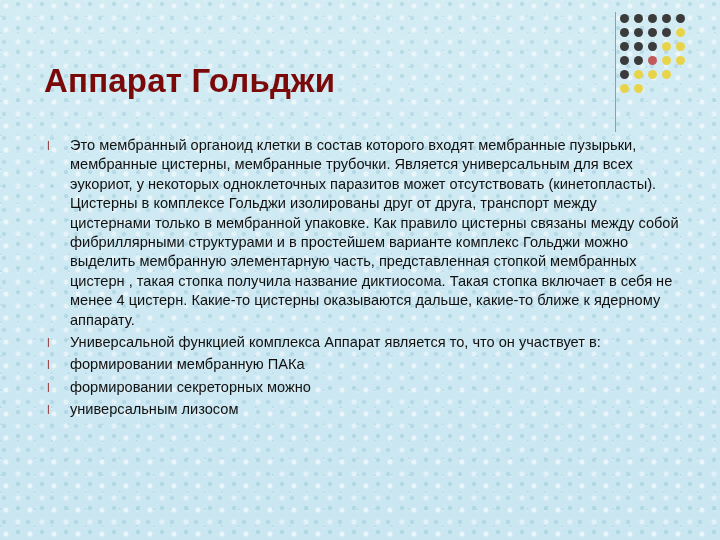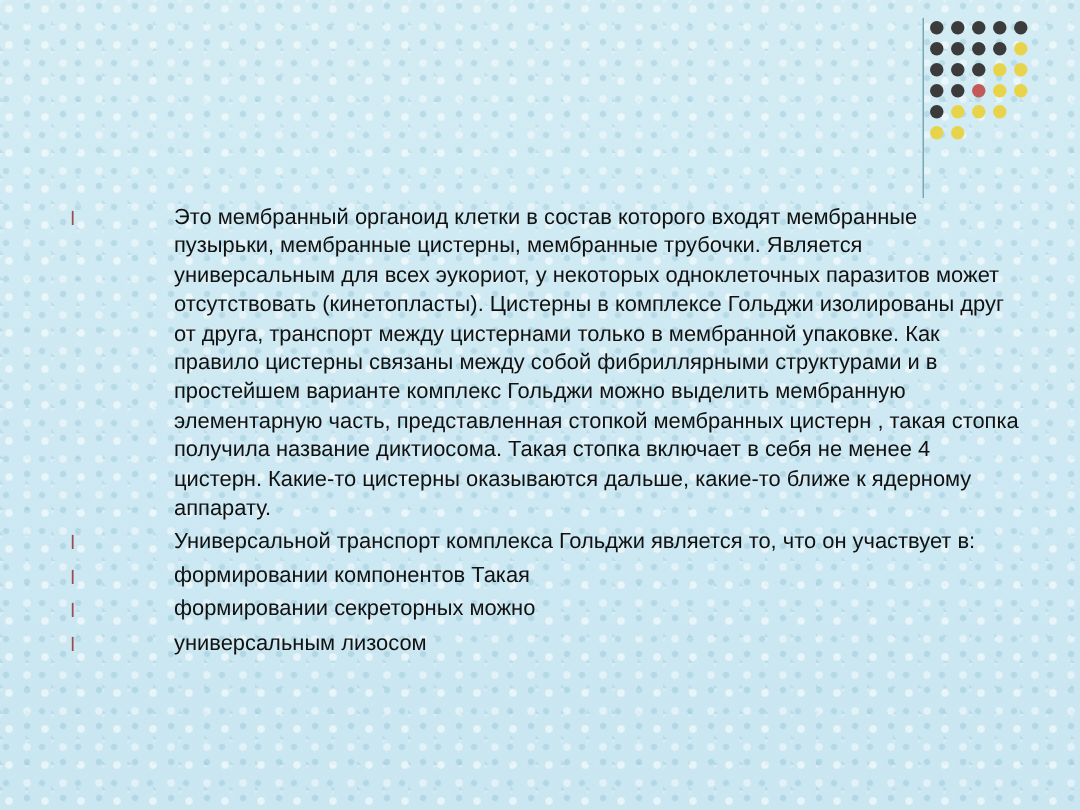--- a/index.html
+++ b/index.html
@@ -95,21 +95,20 @@
     line-height: 1.33;
   }
   li.level2 {
     padding-left: 52px;
   }
   li.level2 .marker {
     left: 30px;
   }
   .txt {
     display: block;
-    margin-left: 46px;
   }
 </style>
 </head>
 <body>
 
 <div class="slide">
 
   <div class="motif-rule"></div>
 
   <div class="dot-motif">
@@ -134,34 +133,35 @@
       <span class="dot" style="left: 42px; top: 42px; background: rgb(232, 212, 74);"></span>
       <span class="dot" style="left: 56px; top: 42px; background: rgb(232, 212, 74);"></span>
       <span class="dot" style="left: 0px; top: 56px; background: rgb(59, 59, 59);"></span>
       <span class="dot" style="left: 14px; top: 56px; background: rgb(232, 212, 74);"></span>
       <span class="dot" style="left: 28px; top: 56px; background: rgb(232, 212, 74);"></span>
       <span class="dot" style="left: 42px; top: 56px; background: rgb(232, 212, 74);"></span>
       <span class="dot" style="left: 0px; top: 70px; background: rgb(232, 212, 74);"></span>
       <span class="dot" style="left: 14px; top: 70px; background: rgb(232, 212, 74);"></span>
     </div>
 
+  <div class="title">Аппарат Гольджи</div>
 
   <div class="body-block">
     <ul class="bullets">
       <li>
         <span class="marker">l</span>
         <span class="txt">Это мембранный органоид клетки в состав которого входят мембранные пузырьки, мембранные цистерны, мембранные трубочки. Является универсальным для всех эукориот, у некоторых одноклеточных паразитов может отсутствовать (кинетопласты). Цистерны в комплексе Гольджи изолированы друг от друга, транспорт между цистернами только в мембранной упаковке. Как правило цистерны связаны между собой фибриллярными структурами и в простейшем варианте комплекс Гольджи можно выделить мембранную элементарную часть, представленная стопкой мембранных цистерн , такая стопка получила название диктиосома. Такая стопка включает в себя не менее 4 цистерн. Какие-то цистерны оказываются дальше, какие-то ближе к ядерному аппарату.</span>
       </li>
       <li>
         <span class="marker">l</span>
-        <span class="txt">Универсальной транспорт комплекса Гольджи является то, что он участвует в:</span>
+        <span class="txt">Универсальной функцией комплекса Аппарат является то, что он участвует в:</span>
       </li>
       <li class="level2">
         <span class="marker">l</span>
-        <span class="txt">формировании компонентов Такая</span>
+        <span class="txt">формировании мембранную ПАКа</span>
       </li>
       <li class="level2">
         <span class="marker">l</span>
         <span class="txt">формировании секреторных можно</span>
       </li>
       <li class="level2">
         <span class="marker">l</span>
         <span class="txt">универсальным лизосом</span>
       </li>
     </ul>

